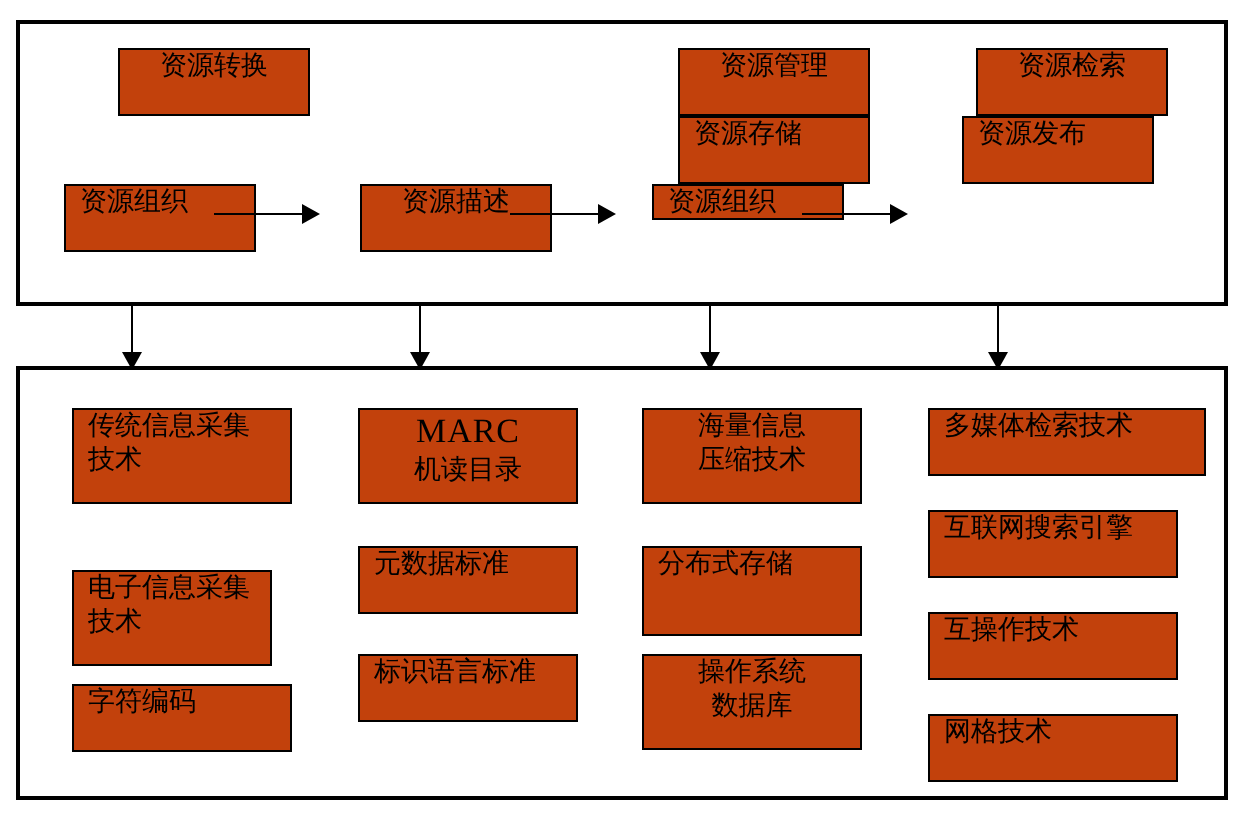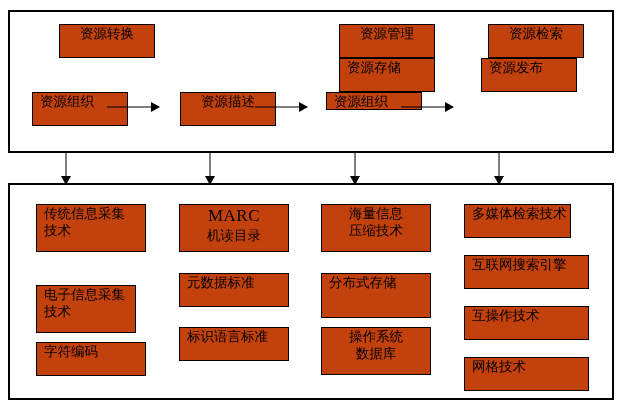--- a/index.html
+++ b/index.html
@@ -203,21 +203,21 @@
       <span class="ln">压缩技术</span>
     </div>
     <div class="node left-text" style="left:290px; top:88px; width:110px; height:45px;">
       <span class="ln">分布式存储</span>
     </div>
     <div class="node center-text" style="left:290px; top:142px; width:110px; height:48px;">
       <span class="ln">操作系统</span>
       <span class="ln">数据库</span>
     </div>
 
-    <div class="node left-text" style="left:433px; top:19px; width:107px; height:34px;">
+    <div class="node left-text" style="left:433px; top:19px; width:139px; height:34px;">
       <span class="ln">多媒体检索技术</span>
     </div>
     <div class="node left-text" style="left:433px; top:70px; width:125px; height:34px;">
       <span class="ln">互联网搜索引擎</span>
     </div>
     <div class="node left-text" style="left:433px; top:121px; width:125px; height:34px;">
       <span class="ln">互操作技术</span>
     </div>
     <div class="node left-text" style="left:433px; top:172px; width:125px; height:34px;">
       <span class="ln">网格技术</span>

